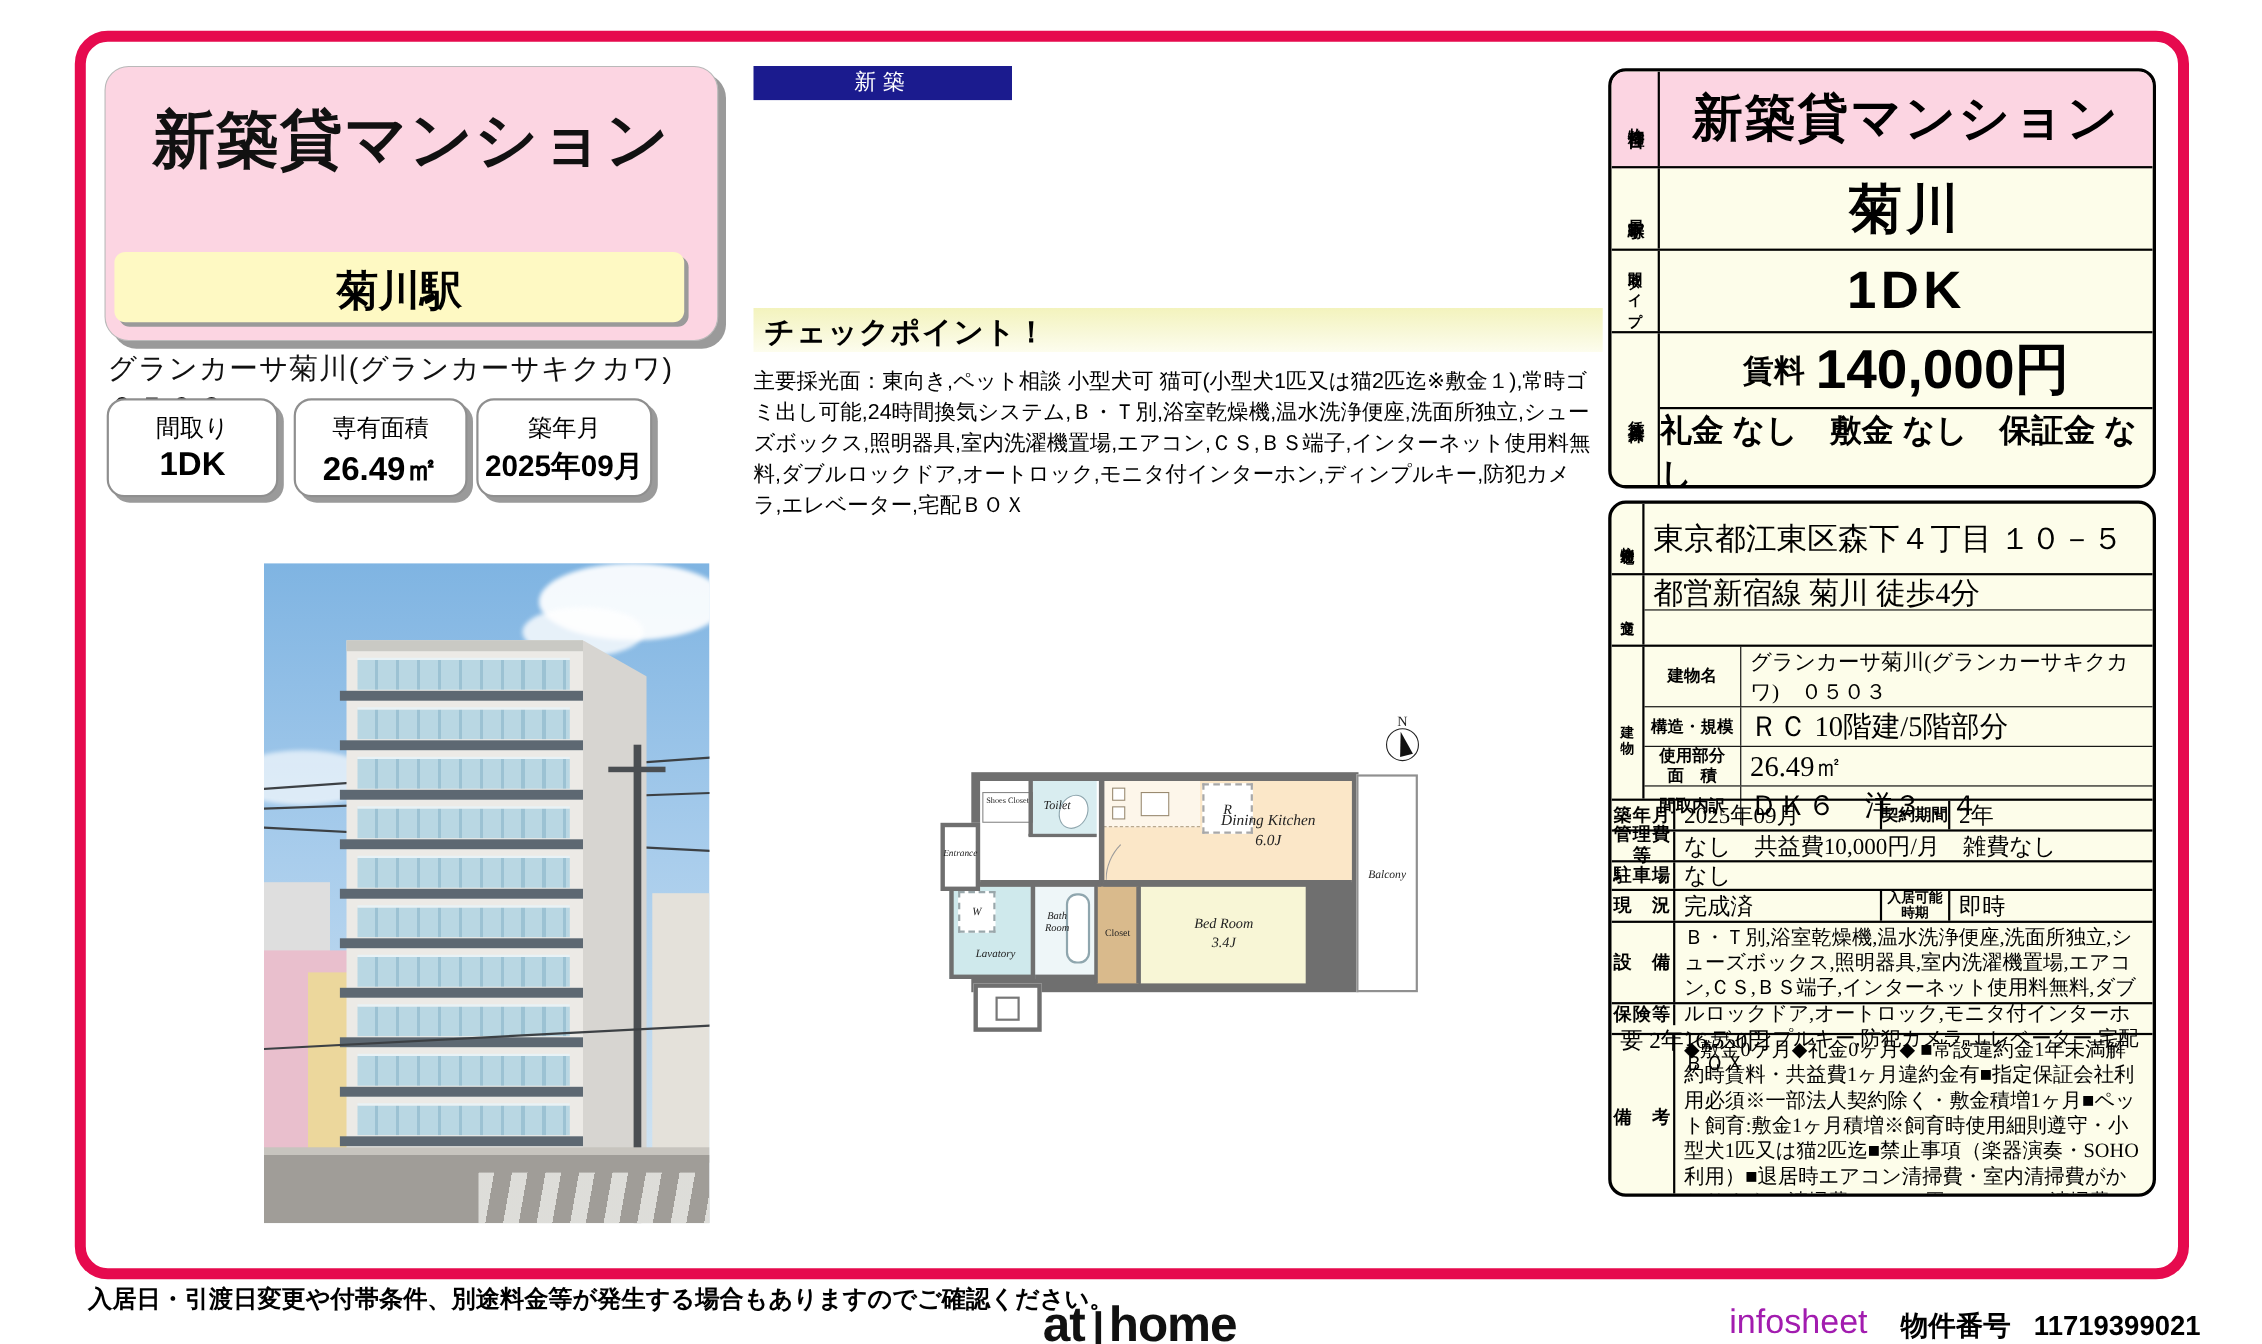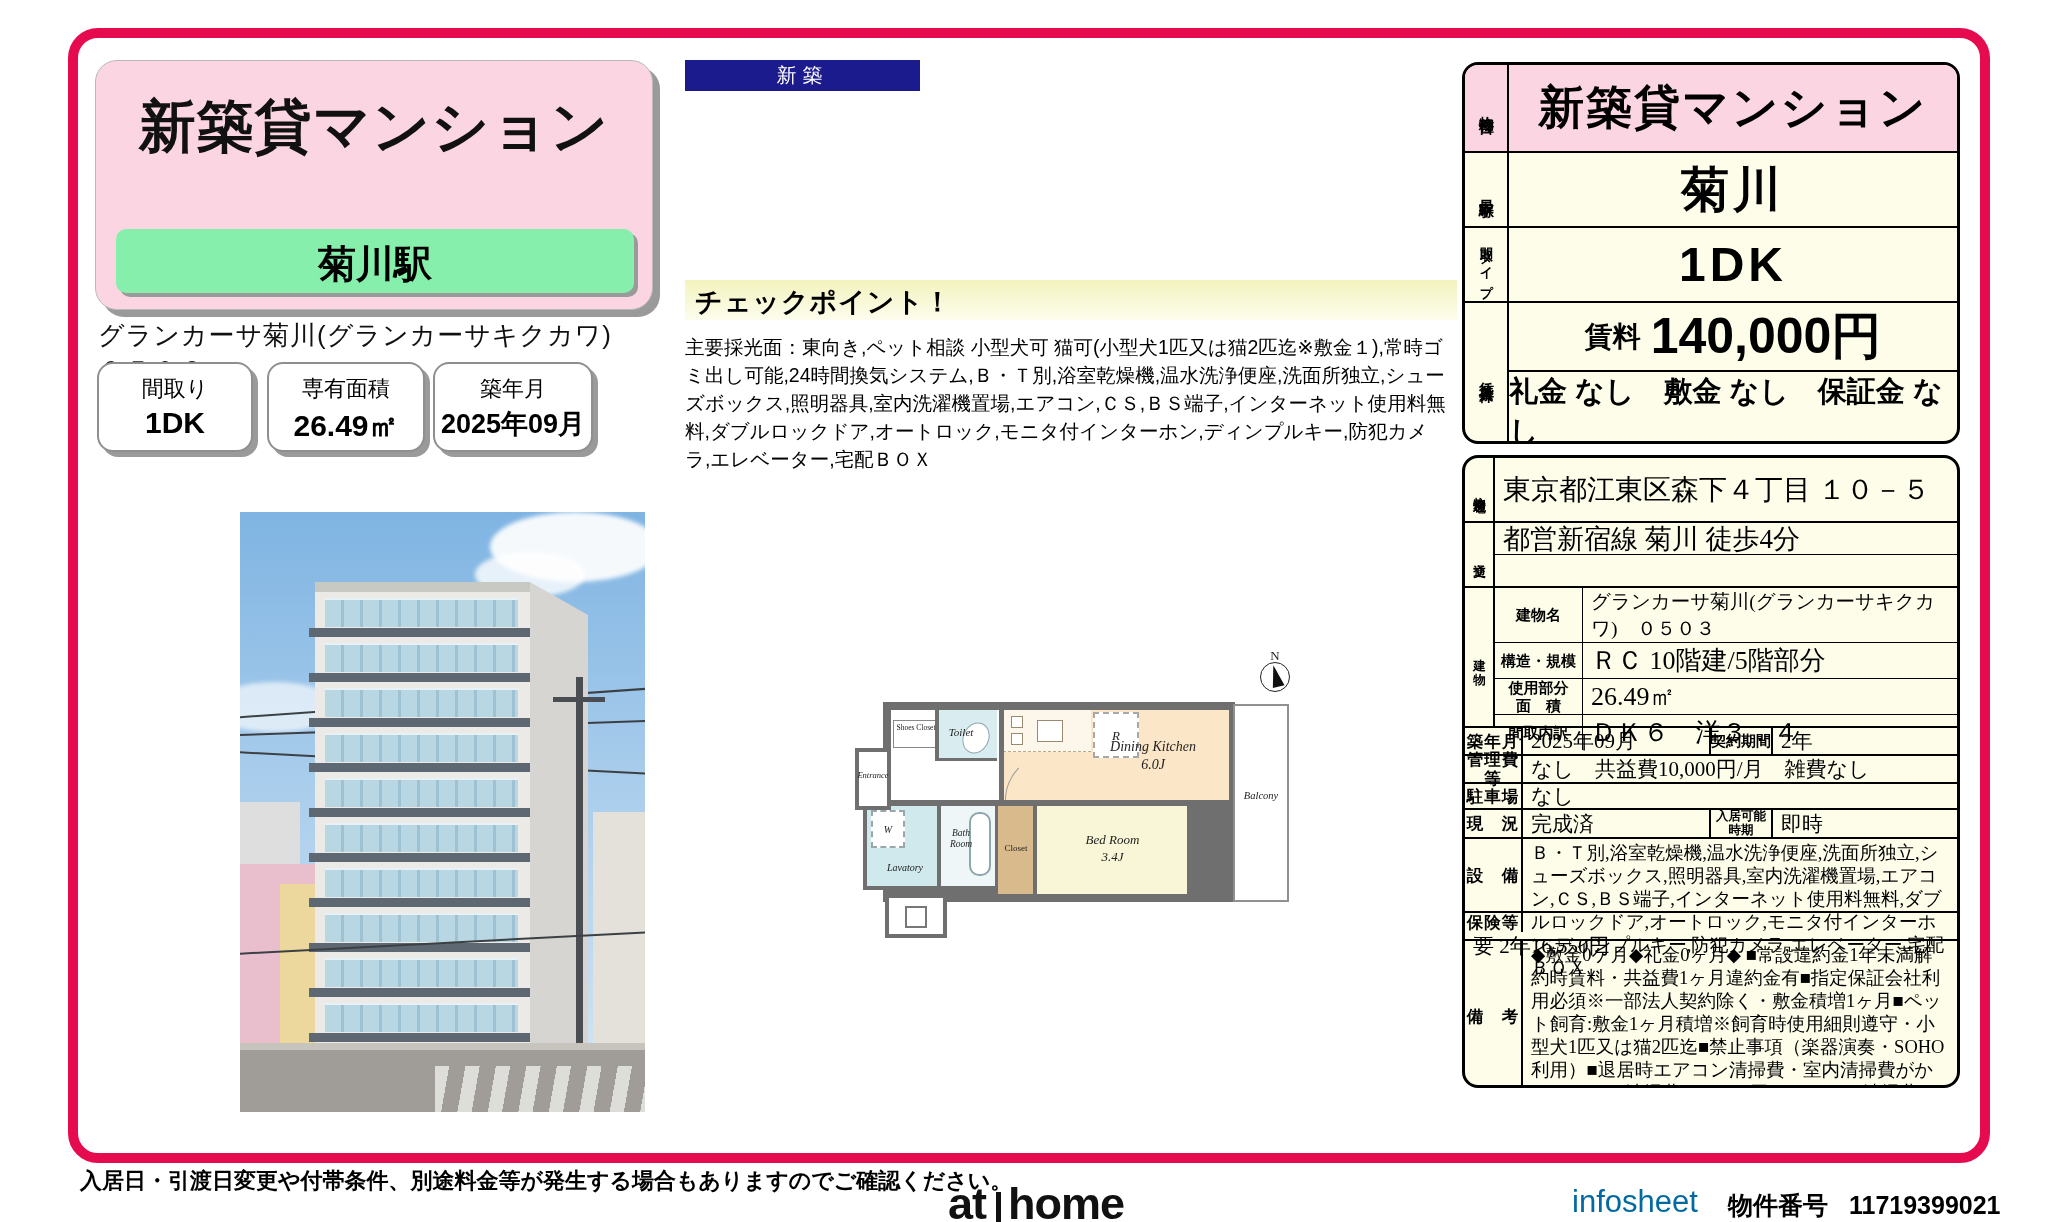--- a/index.html
+++ b/index.html
@@ -8,22 +8,22 @@
 
   
   .sheet-border { position:absolute; left:68px; top:28px; width:1922px; height:1135px;
     border:10px solid #e60a4e; border-radius:30px; background:#fff; }
 
   
   .title-box { position:absolute; left:95px; top:60px; width:558px; height:250px;
     background:#fcd5e2; border:1px solid #b9b9b9; border-radius:22px; box-shadow:7px 7px 0 #9a9a9a; }
   .title-main { position:absolute; left:0; top:28px; width:100%; text-align:center;
     font-size:57px; font-weight:bold; color:#111; letter-spacing:1px; }
-  .station-box { position:absolute; left:20px; top:168px; width:518px; height:64px;
-    background:#86efac; border-radius:10px; box-shadow:4px 4px 0 #9a9a9a; }
+  .station-box { position:absolute; left:8px; top:168px; width:518px; height:64px;
+    background:#fef9c3; border-radius:10px; box-shadow:4px 4px 0 #9a9a9a; }
   .station-box span { position:absolute; width:100%; top:10px; text-align:center; font-size:38px; font-weight:bold; }
   .bldg-name { position:absolute; left:98px; top:318px; width:560px; font-size:26px; color:#111; letter-spacing:1px; }
 
   .spec-box { position:absolute; top:362px; height:90px; background:#fff; border:2px solid #8f8f8f;
     border-radius:16px; box-shadow:5px 5px 0 #9a9a9a; text-align:center; }
   .spec-label { margin-top:10px; font-size:22px; }
   .spec-value { margin-top:2px; font-size:30px; font-weight:bold; }
   .spec-1 { left:97px;  width:156px; }
   .spec-2 { left:267px; width:158px; }
   .spec-3 { left:433px; width:160px; }
@@ -176,21 +176,21 @@
   .mid-label.tiny { font-size:12.5px; }
   .cell-val.half { flex:none; width:184px; }
   .longtext { display:block; padding:3px 8px; font-family:"Liberation Serif","DejaVu Serif",serif;
     font-size:18.5px; line-height:1.24; word-break:break-all; }
 
   
   .disclaimer { position:absolute; left:80px; top:1167px; font-size:22px; font-weight:bold; line-height:1.28; }
   .athome-logo { position:absolute; left:948px; top:1178px; display:flex; align-items:flex-end;
     font-size:45px; font-weight:bold; letter-spacing:-1px; color:#111; }
   .logo-mark { display:inline-block; width:5px; height:34px; background:#111; margin:0 7px 4px 10px; }
-  .infosheet { position:absolute; left:1572px; top:1184px; font-size:31px; color:#0369a1; }
+  .infosheet { position:absolute; left:1572px; top:1184px; font-size:31px; color:#a21caf; }
   .bukken { position:absolute; left:1728px; top:1189px; font-size:25px; font-weight:bold;
     border-bottom:2px solid #000; padding-bottom:2px; white-space:nowrap; }
   .bukken span { margin-right:14px; }
   .bukken span:last-child { margin-right:0; }
 </style>
 </head>
 <body>
 
 <div class="page">
 

